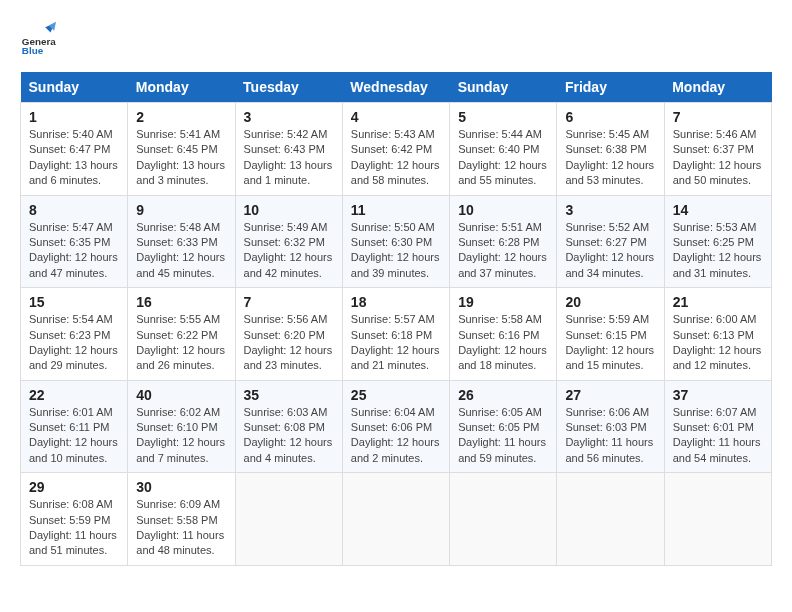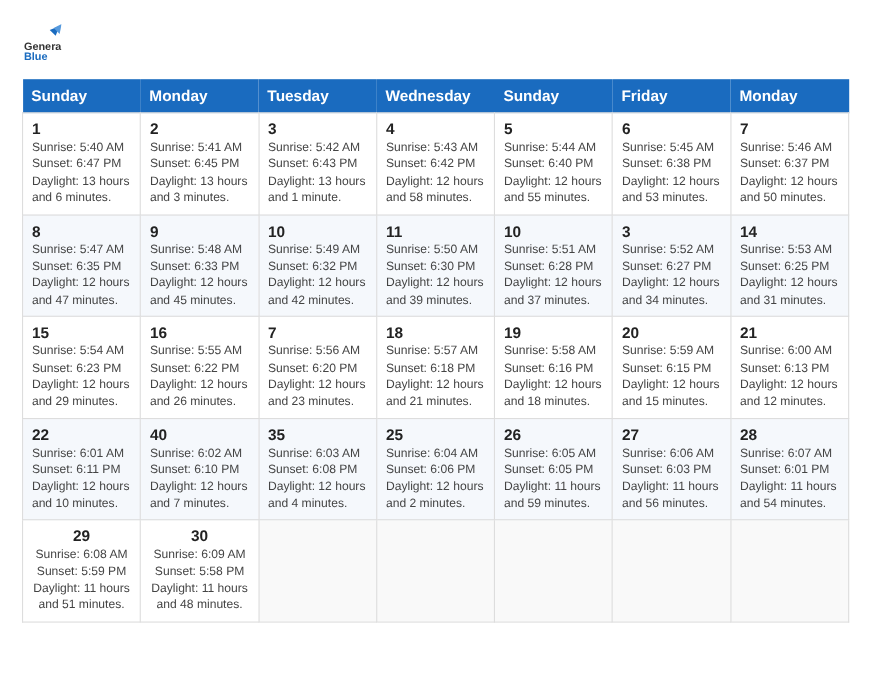--- a/index.html
+++ b/index.html
@@ -73,21 +73,20 @@
     .day-info {
       font-size: 11px;
       line-height: 1.4;
       color: #444;
     }
     .empty-cell {
       background: #f9f9f9 !important;
     }
     .last-row td {
       height: 75px;
-      text-align: center;
     }
   </style>
 </head>
 <body>
 
 <div class="header-section">
   <div class="logo">
     <svg class="logo-bird" viewBox="0 0 40 40">
       <text y="28" x="2" font-size="11" font-weight="bold" fill="#333">General</text>
       <text y="38" x="2" font-size="11" font-weight="bold" fill="#1a6bbf">Blue</text>
@@ -335,21 +334,21 @@
       </td>
         <td>
         <span class="day-number">27</span>
         <div class="day-info">
           Sunrise: 6:06 AM<br>
           Sunset: 6:03 PM<br>
           Daylight: 11 hours and 56 minutes.
         </div>
       </td>
         <td>
-        <span class="day-number">28</span>
+        <span class="day-number">37</span>
         <div class="day-info">
           Sunrise: 6:07 AM<br>
           Sunset: 6:01 PM<br>
           Daylight: 11 hours and 54 minutes.
         </div>
       </td>
       </tr>
       <tr class="last-row">
         <td>
         <span class="day-number">29</span>

